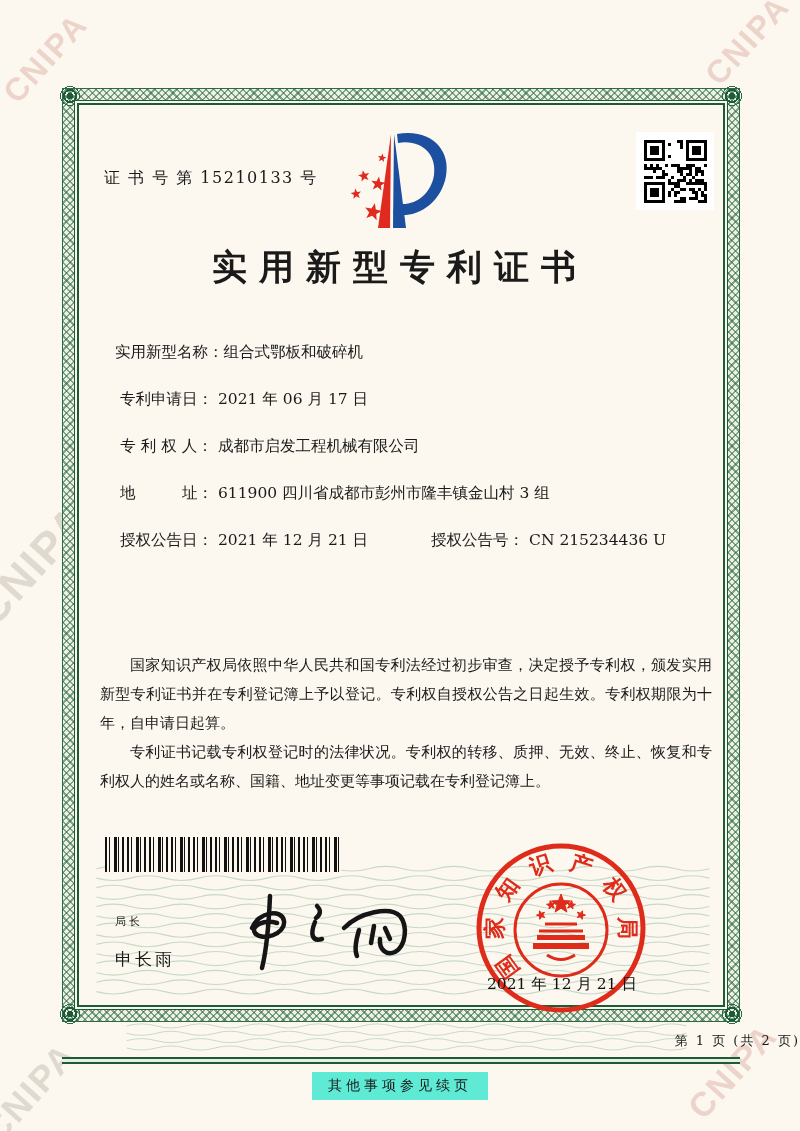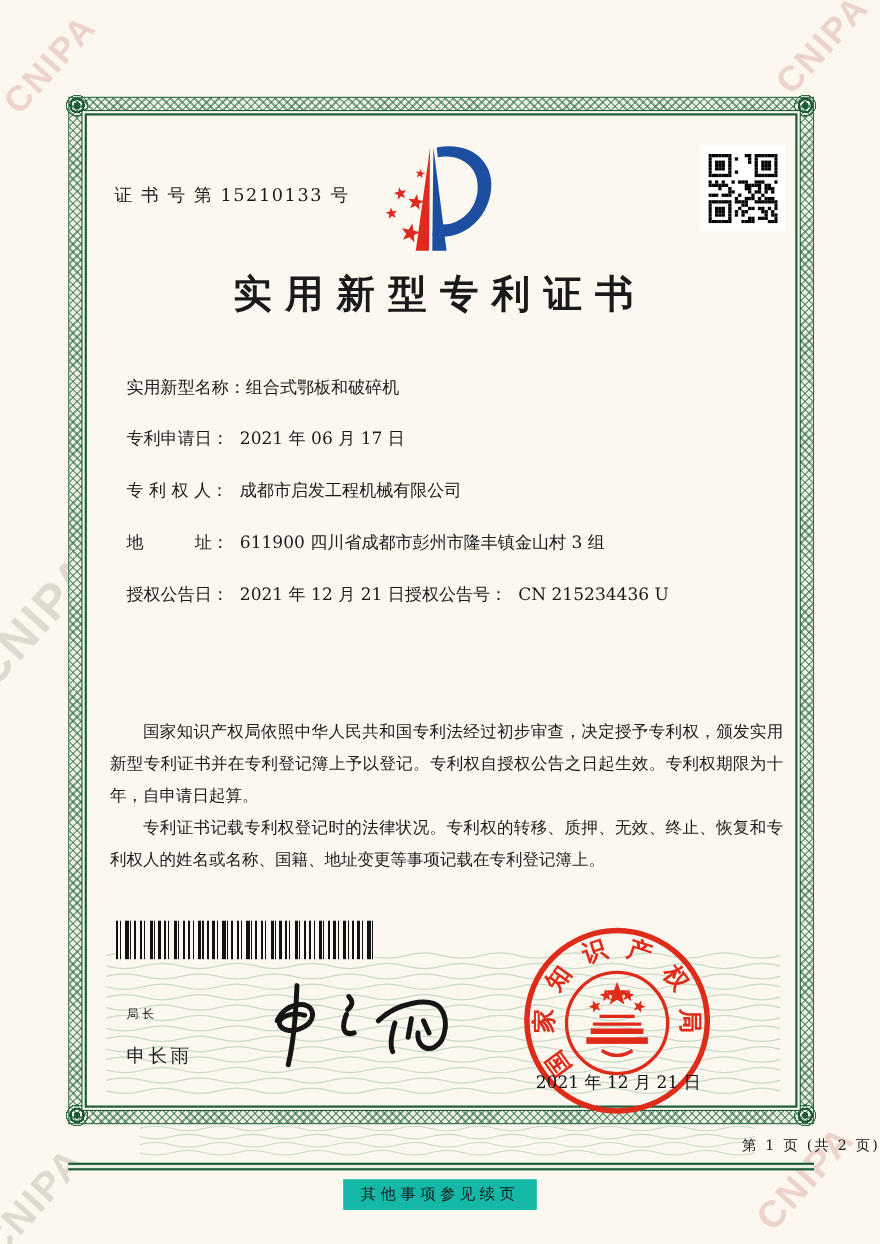--- a/index.html
+++ b/index.html
@@ -38,23 +38,23 @@
   .waves-svg{position:absolute; left:2px; right:2px; bottom:2px; height:140px; width:calc(100% - 4px);}
   .waves-below{position:absolute; left:66px; top:1021px; width:668px; height:36px; z-index:1;}
   
   .cert-no{position:absolute; left:104px; top:132px; font-size:16px; letter-spacing:1.5px; z-index:5;margin-top:36px;}
   .qr-box{position:absolute; left:636px; top:132px; width:78px; height:78px; background:#fff; z-index:5;
           display:flex; align-items:center; justify-content:center;}
   .logo{position:absolute; left:333px; top:126px; z-index:5;}
   .title{position:absolute; left:0; right:0; top:244px; text-align:center;
          font-size:35px; font-weight:bold; letter-spacing:12px; z-index:5;}
   .fields{position:absolute; left:115px; top:339px; width:580px; z-index:5; font-size:15.5px;}
-  .field-row{display:flex; height:26px; line-height:26px; margin-bottom:21px; white-space:nowrap;}
+  .field-row{display:flex; height:26px; line-height:26px; margin-bottom:21px; white-space:nowrap;text-align:center;}
   .field-label{display:inline-block; min-width:103px;}
-  .pair2{}
+  .pair2{margin-left:58px;}
   .paragraphs{position:absolute; left:100px; top:651px; width:612px; z-index:5;
               font-size:15px; line-height:29px; text-align:justify;}
   .paragraphs p{margin:0; text-indent:2em;}
   .barcode{position:absolute; left:105px; top:837px; width:236px; height:35px; z-index:5;
     background:repeating-linear-gradient(90deg,
       #111 0 2px, #fcf8ef 2px 4px, #111 4px 5px, #fcf8ef 5px 9px,
       #111 9px 12px, #fcf8ef 12px 13px, #111 13px 14px, #fcf8ef 14px 17px,
       #111 17px 19px, #fcf8ef 19px 22px);}
   .director-label{position:absolute; left:115px; top:914px; font-size:11px; letter-spacing:3px; z-index:5;
                   font-family:Liberation Sans, sans-serif;}
@@ -62,21 +62,21 @@
                  font-family:"Liberation Sans",sans-serif;}
   .signature{position:absolute; left:222px; top:886px; z-index:5;}
   .seal{position:absolute; left:473px; top:840px; z-index:6;}
   .seal-date{position:absolute; left:481px; top:974px; width:162px; text-align:center;
              font-size:15.5px; color:#111; z-index:7; white-space:nowrap;}
   .page-num{position:absolute; left:0; right:0; top:1032px; text-align:right;
             font-size:13px; letter-spacing:2px; z-index:5;}
   .bottom-rule{position:absolute; left:62px; width:678px; top:1057px; height:3px;
                border-top:2px solid #1d5a36; border-bottom:2px solid #1d5a36; background:#e8f0e6; z-index:5;}
   .continuation-wrap{position:absolute; left:0; right:0; top:1072px; text-align:center; z-index:5;}
-  .continuation-box{display:inline-block; background:#14b8a6; padding:5px 16px;
+  .continuation-box{display:inline-block; background:#5eead4; padding:5px 16px;
                     font-size:14px; letter-spacing:4px;}
 </style>
 </head>
 <body>
 
 <div class="page">
 
   <div class="wm pink" style="left:-8px;  top:40px;   font-size:32px;">CNIPA</div>
   <div class="wm pink" style="left:198px; top:138px;  font-size:30px;">CNIPA</div>
   <div class="wm pink" style="left:694px; top:22px;   font-size:32px;">CNIPA</div>

